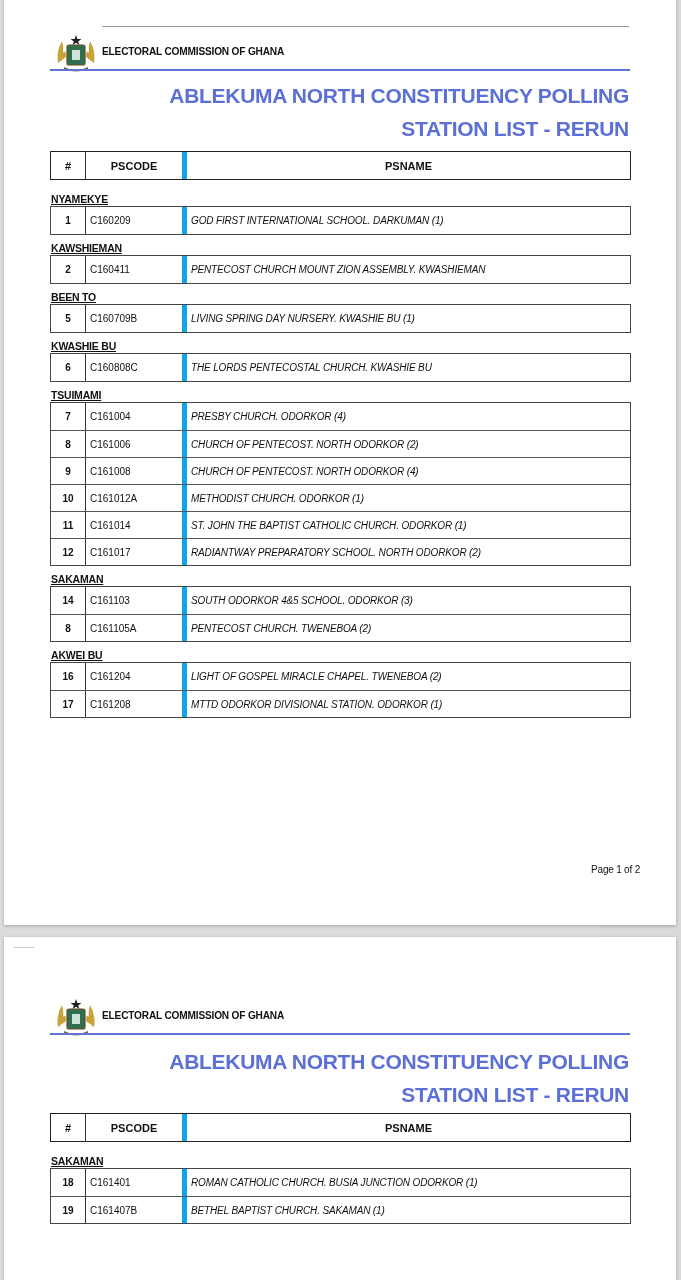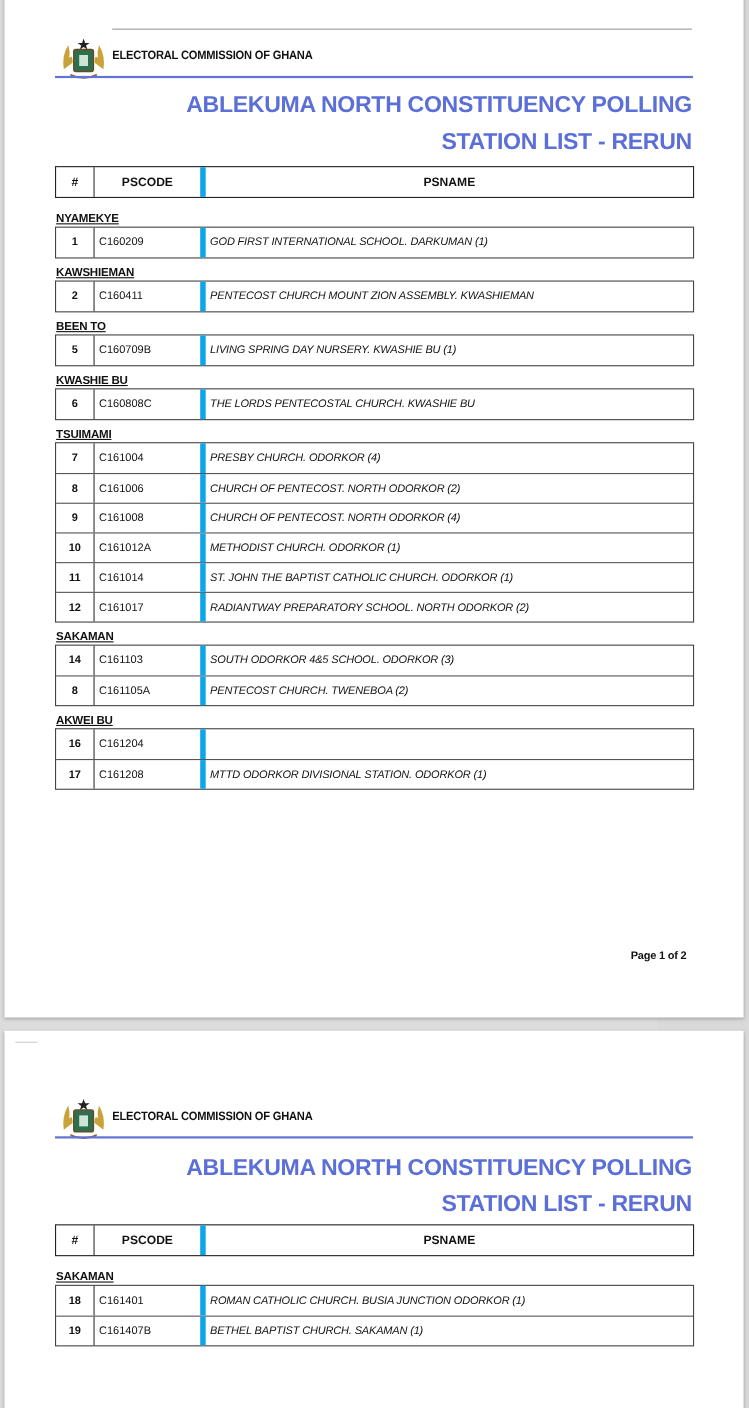--- a/index.html
+++ b/index.html
@@ -56,22 +56,22 @@
   }
   .group { margin-bottom: 7px; }
   .rows { border: 1px solid #444; }
   .row { display: flex; height: 27px; font-size: 10px; }
   .row + .row { border-top: 1px solid #555; }
   .row .c-num { display: flex; align-items: center; justify-content: center; font-weight: bold; }
   .row .c-code { display: flex; align-items: center; padding-left: 4px; }
   .row .c-name { display: flex; align-items: center; padding-left: 4px; letter-spacing: -0.15px; font-style: italic; }
 
   .page-footer {
-    position: absolute; right: 52px; top: 868px;
-    font-size: 10px; font-weight: bold; letter-spacing: -0.2px;
+    position: absolute; right: 36px; top: 868px;
+    font-size: 10px; font-weight: normal; letter-spacing: -0.2px;
   }
   .corner-mark { position: absolute; left: 10px; top: 10px; width: 20px; height: 1px; background: #ccc; }
 </style>
 </head>
 <body>
 
 <div class="viewport">
 
   <div class="page page-1">
     <div class="letterhead">
@@ -196,20 +196,21 @@
           </div>
         </div>
       </div>
 
       <div class="group">
         <div class="group-label">AKWEI BU</div>
         <div class="rows">
           <div class="row">
             <div class="c-num">16</div>
             <div class="c-code">C161204</div>
+            <div class="c-name">LIGHT OF GOSPEL MIRACLE CHAPEL. TWENEBOA (2)</div>
           </div>
           <div class="row">
             <div class="c-num">17</div>
             <div class="c-code">C161208</div>
             <div class="c-name">MTTD ODORKOR DIVISIONAL STATION. ODORKOR (1)</div>
           </div>
         </div>
       </div>
     </div>
 

